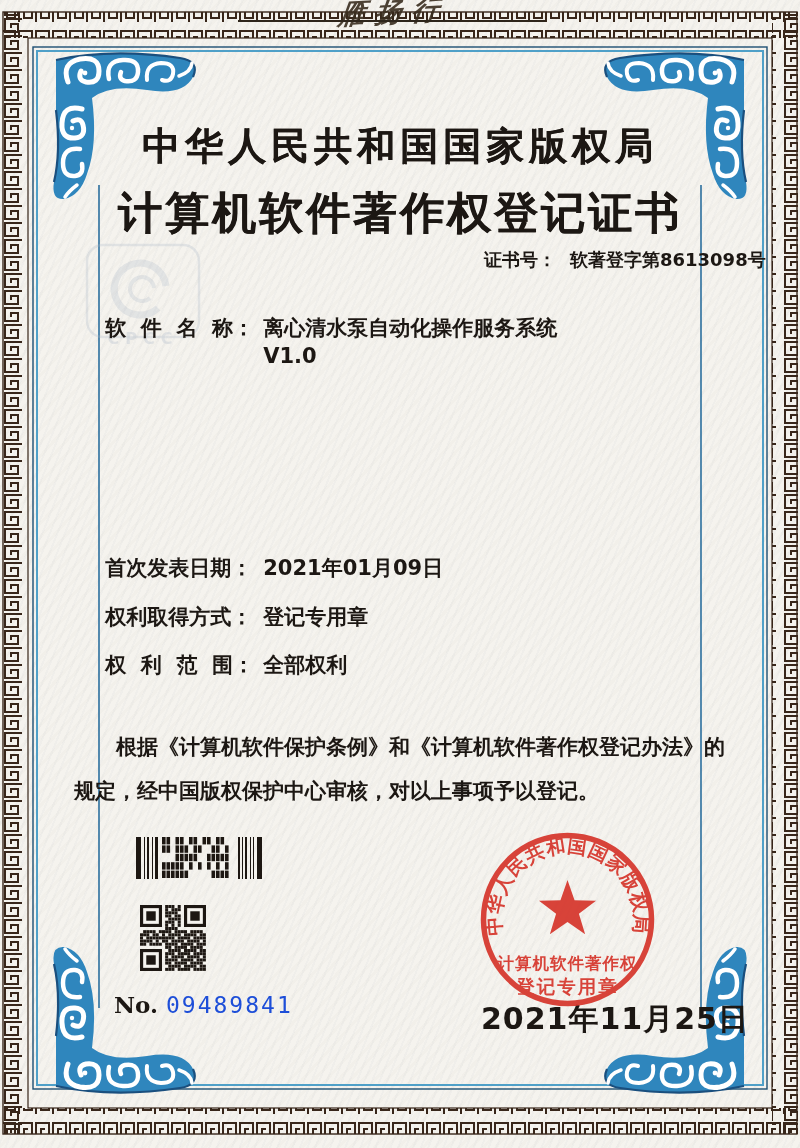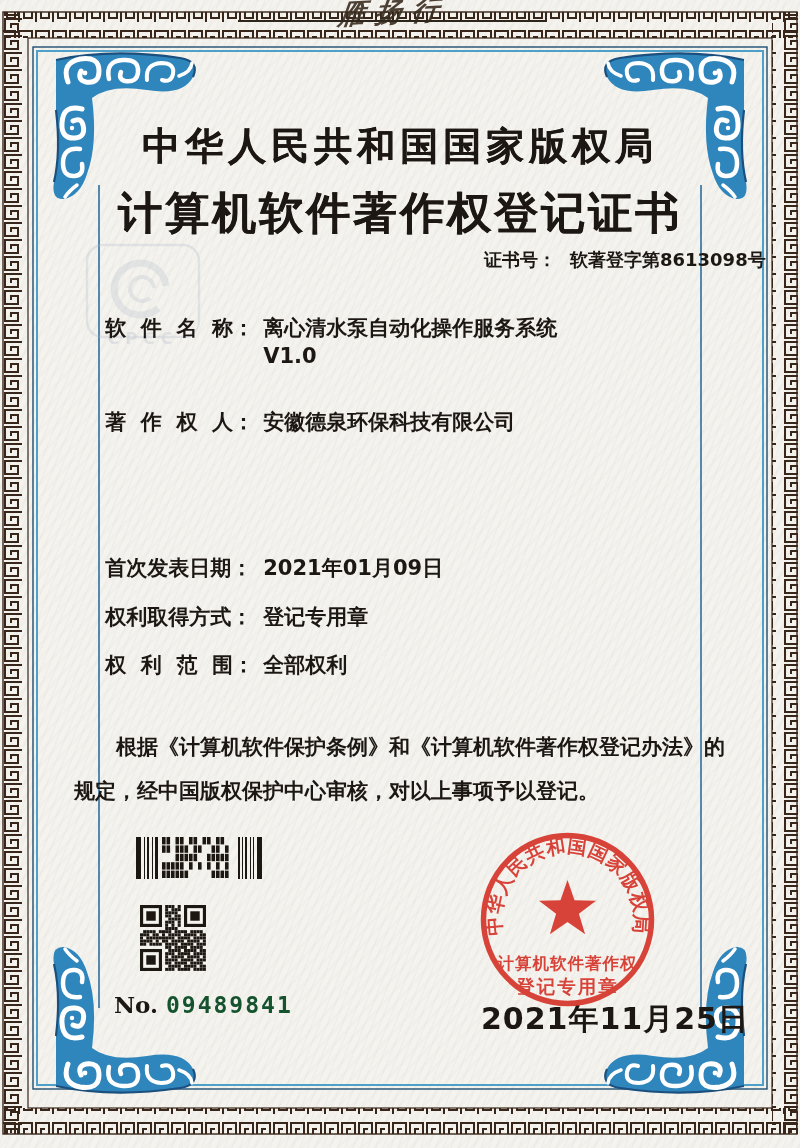--- a/index.html
+++ b/index.html
@@ -45,22 +45,22 @@
 
   .row{ position:absolute; left:76px; font-size:21px; font-weight:bold; white-space:pre; }
   .row .lbl{ display:inline-block; width:158px; }
   .row.sub{ padding-left:158px; }
 
   .statement-line{ position:absolute; left:74px; width:660px; font-size:21px; font-weight:bold; white-space:pre; }
   .indent{ text-indent:2em; }
 
   .serial{ position:absolute; left:114px; top:991px; font-size:23px; font-weight:bold;
            font-family:"DejaVu Serif","Liberation Serif",serif; }
-  .serial .num{ color:#14532d; font-family:"DejaVu Sans Mono","Liberation Mono",monospace;
-                letter-spacing:2px; font-weight:bold; }
+  .serial .num{ color:#1d4ed8; font-family:"DejaVu Sans Mono","Liberation Mono",monospace;
+                letter-spacing:2px; font-weight:normal; }
 
   .issue-date{ position:absolute; left:481px; top:999px; font-size:30px; font-weight:bold;
                letter-spacing:1px; white-space:pre; }
 
   .watermark{ position:absolute; left:84px; top:242px; opacity:.5; }
 
   svg text{ font-weight:bold; }
 </style>
 </head>
 <body>
@@ -126,23 +126,20 @@
   <div class="cert-title z2">计算机软件著作权登记证书</div>
   <div class="certno z2"><span>证书号：</span><span class="gap"></span><span>软著登字第8613098号</span></div>
 
   <div class="row z2" style="top:290px">
     <span class="lbl">软  件  名  称：</span><span class="val">离心清水泵自动化操作服务系统</span>
   </div>
   <div class="row sub z2" style="top:320px">
     <span class="val">V1.0</span>
   </div>
 
-  <div class="row z2" style="top:384px">
-    <span class="lbl">著  作  权  人：</span><span class="val">安徽德泉环保科技有限公司</span>
-  </div>
 
 
   <div class="row z2" style="top:530px">
     <span class="lbl">首次发表日期：</span><span class="val">2021年01月09日</span>
   </div>
 
   <div class="row z2" style="top:579px">
     <span class="lbl">权利取得方式：</span><span class="val">登记专用章</span>
   </div>
 

